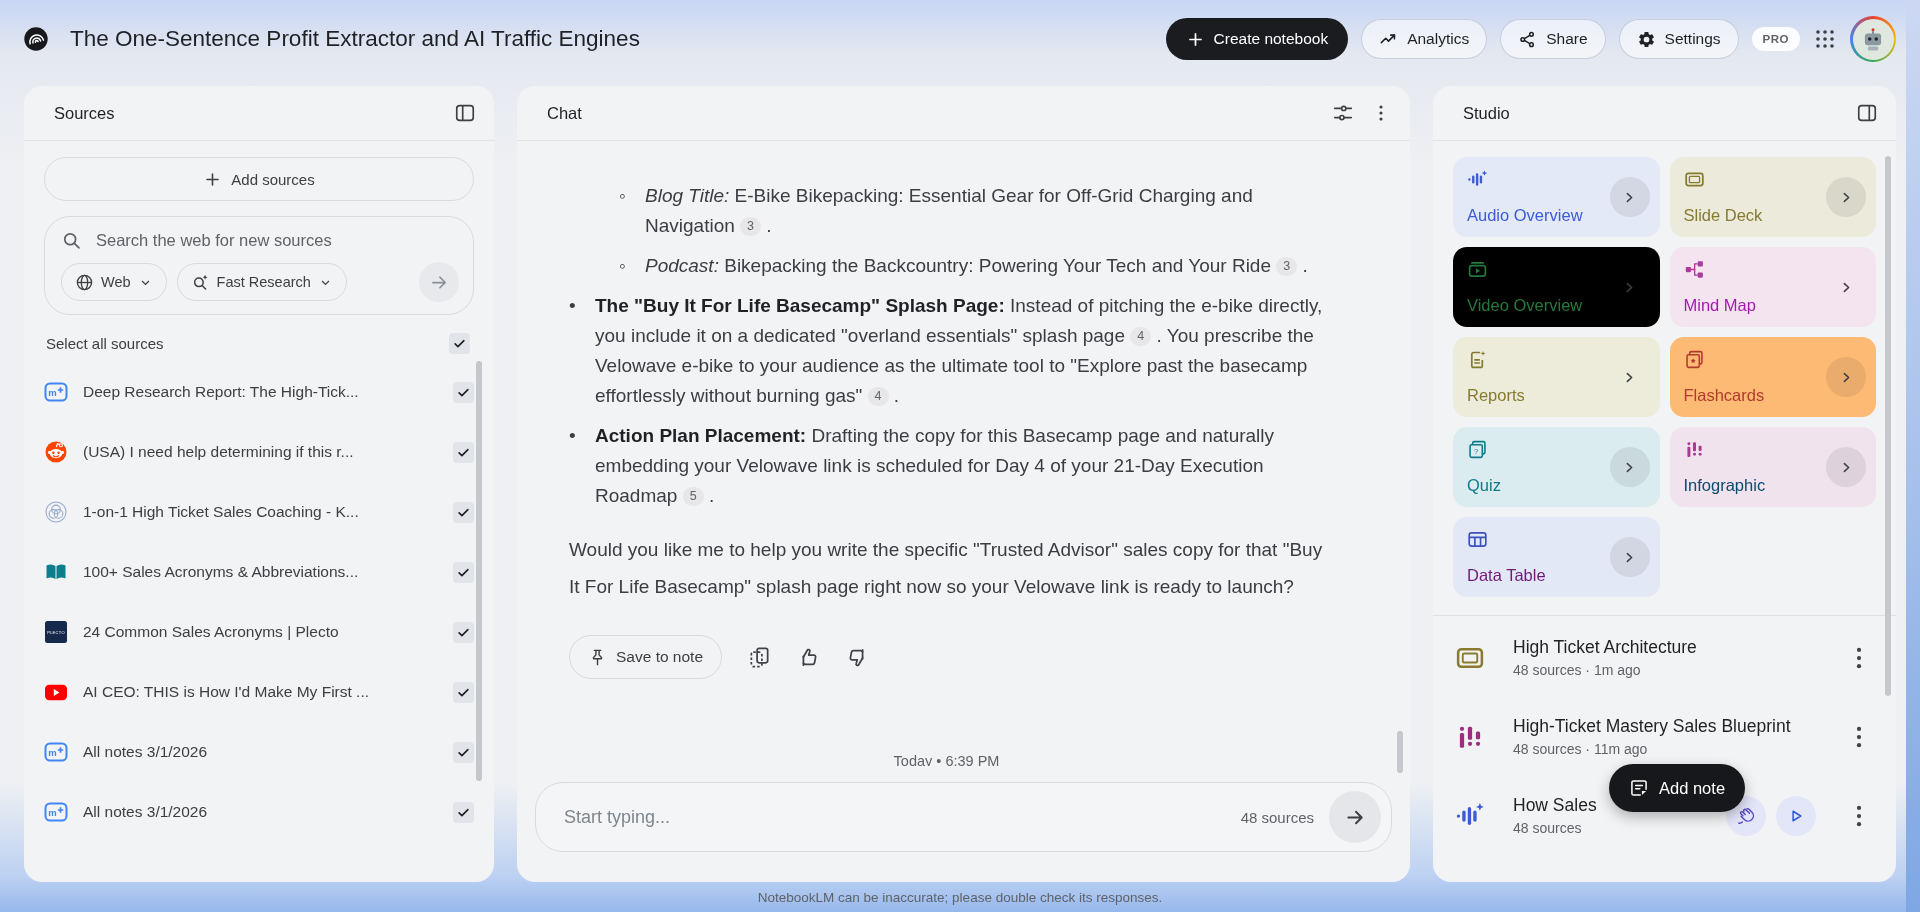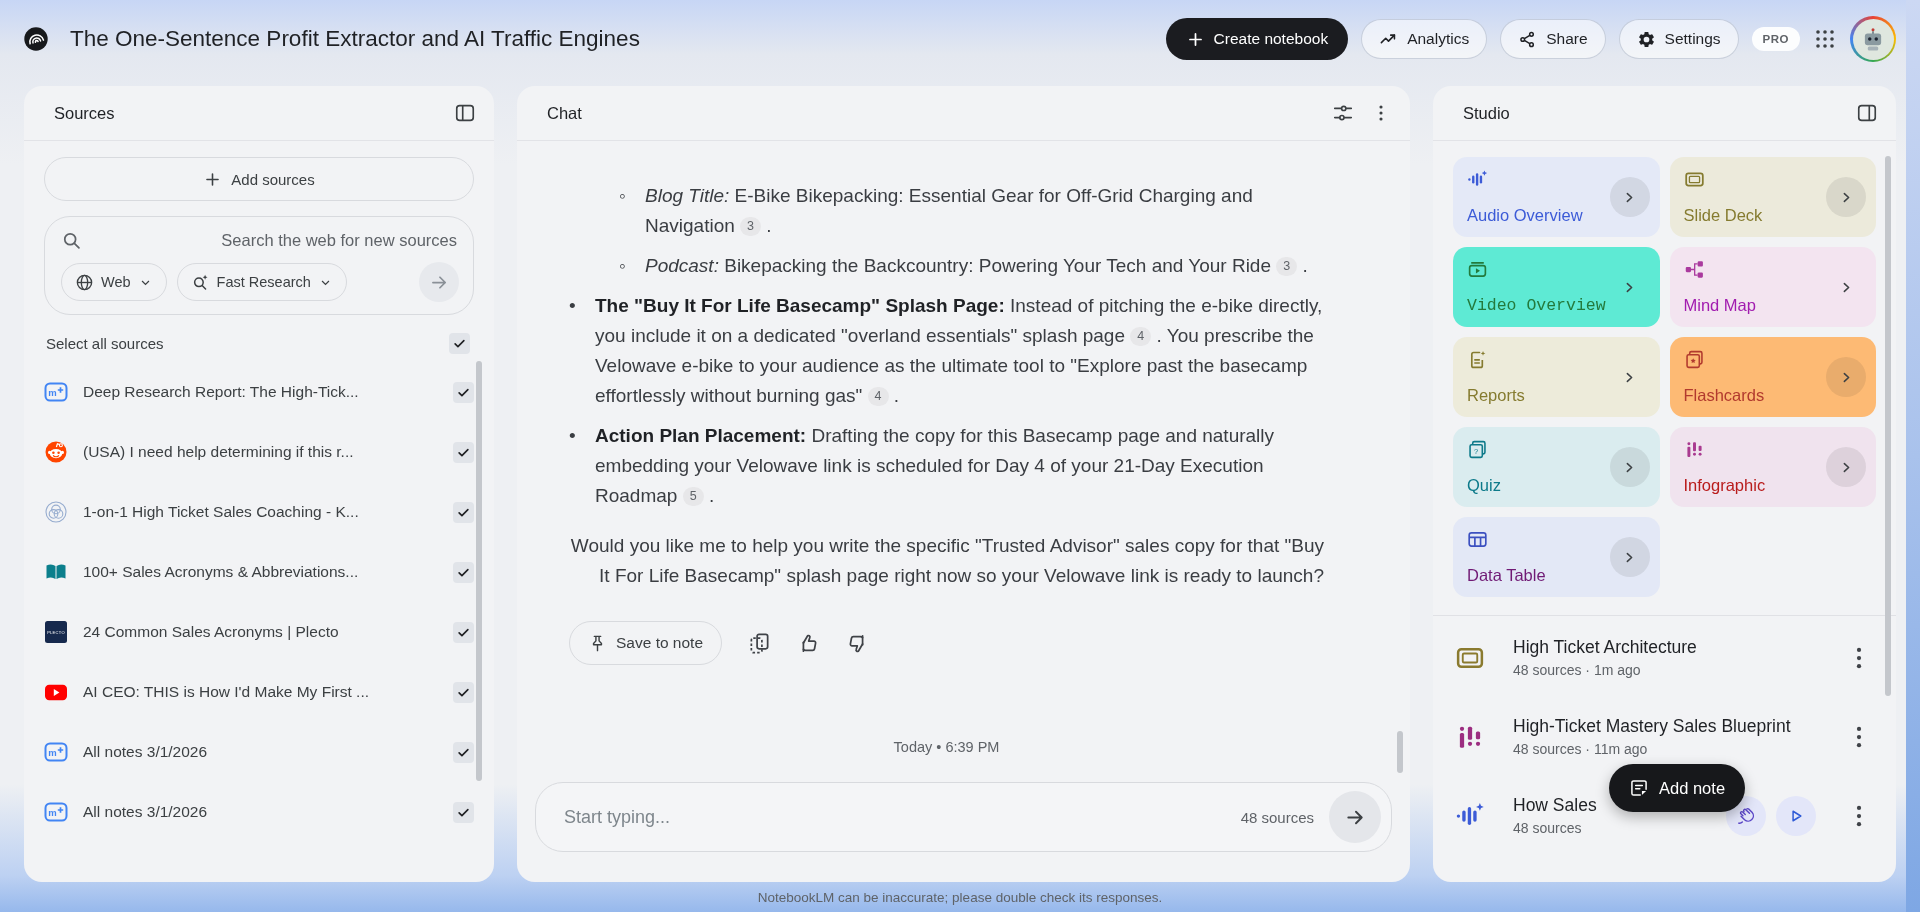--- a/index.html
+++ b/index.html
@@ -45,21 +45,21 @@
   .thumb{position:absolute;width:6px;border-radius:3px;background:#c4c7cc;z-index:4;}
   
   .sources{width:470px;flex:0 0 auto;}
   .sources-body{padding:16px 20px 0;flex:1;min-height:0;display:flex;flex-direction:column;}
   .add-sources{display:flex;align-items:center;justify-content:center;gap:9px;height:44px;
     border:1px solid #d8dade;border-radius:22px;background:transparent;font-size:15px;color:#3c4043;
     cursor:pointer;width:100%;font-family:inherit;}
   .searchbox{margin-top:15px;border:1px solid #d8dade;border-radius:26px;padding:13px 14px 12px 16px;}
   .search-row{display:flex;align-items:center;gap:12px;}
   .search-row input{flex:1;border:none;background:transparent;outline:none;font-size:16.5px;
-    color:#3c4043;font-family:inherit;text-align:right;}
+    color:#3c4043;font-family:inherit;}
   .search-row input::placeholder{color:#5f6368;}
   .filter-row{display:flex;align-items:center;gap:10px;margin-top:11px;}
   .fpill{display:inline-flex;align-items:center;gap:7px;height:38px;padding:0 13px;border:1px solid #d8dade;
     border-radius:19px;font-size:14.5px;color:#3c4043;cursor:pointer;background:transparent;font-family:inherit;}
   .fpill .icon{width:19px;height:19px;}
   .fpill .chev{width:15px;height:15px;}
   .go-circle{margin-left:auto;width:40px;height:40px;border-radius:50%;background:#e7e9ed;display:flex;
     align-items:center;justify-content:center;color:#8a9097;cursor:pointer;border:none;}
   .go-circle .icon{width:21px;height:21px;}
   .select-all{display:flex;align-items:center;justify-content:space-between;margin:18px 4px 4px 2px;
@@ -75,21 +75,21 @@
   .chat{flex:1;min-width:0;}
   .chat-scroll{flex:1;min-height:0;padding:40px 86px 0 52px;overflow:hidden;}
   .bullets{list-style:none;margin:0;padding:0;font-size:19px;line-height:30px;color:#3a3d42;}
   .bullets li{display:flex;margin-bottom:10px;}
   .bullets li.lvl2{margin-left:50px;}
   .marker{width:26px;flex:0 0 auto;color:#3a3d42;}
   .seg-bold{font-weight:bold;color:#1f2125;}
   .seg-italic{font-style:italic;}
   .seg-citation{display:inline-block;background:#e7e7e9;border-radius:10px;font-size:12.5px;
     line-height:19px;padding:0 7px;color:#5f6368;vertical-align:2px;cursor:pointer;}
-  .closing{font-size:19px;line-height:30px;color:#3a3d42;margin:20px 0 0;max-width:860px;text-align:right;}
+  .closing{font-size:19px;line-height:37px;color:#3a3d42;margin:20px 0 0;max-width:860px;}
   .actions-row{display:flex;align-items:center;gap:26px;margin-top:30px;}
   .save-note{display:inline-flex;align-items:center;gap:9px;height:44px;padding:0 18px;border-radius:22px;
     border:1px solid #d8dade;background:transparent;font-size:15.5px;color:#3c4043;cursor:pointer;font-family:inherit;}
   .act-icon{width:23px;height:23px;color:#3f4247;cursor:pointer;}
   .timestamp{text-align:center;font-size:14.5px;color:#5f6368;margin-top:74px;}
   .input-bar{flex:0 0 auto;margin:16px 18px 30px;height:70px;border:1px solid #d8dade;border-radius:28px;
     display:flex;align-items:center;padding:0 10px 0 26px;box-sizing:border-box;background:#f4f5f7;}
   .input-bar input{flex:1;border:none;background:transparent;outline:none;font-size:18px;color:#3c4043;font-family:inherit;}
   .input-bar input::placeholder{color:#7e868c;}
   .src-count{font-size:15px;color:#5f6368;margin-right:15px;white-space:nowrap;}
@@ -549,21 +549,21 @@
                 <rect x="6.2" y="8.4" width="11.6" height="7.2" rx="1" stroke-width="1.5"></rect>
               </svg>
             </span>
             <span class="tool-label">Slide Deck</span>
             <span class="tool-chev circled">
               <svg viewBox="0 0 24 24" fill="none" stroke="currentColor" stroke-width="2.2" stroke-linecap="round" stroke-linejoin="round">
                 <path d="M9 6.5l6 5.5-6 5.5"></path>
               </svg>
             </span>
           </div>
-          <div class="tool-card" style="background: #5eead4; color: rgb(35, 122, 60); font-family: Liberation Mono, monospace;">
+          <div class="tool-card" style="background: #000000; color: rgb(35, 122, 60);">
             <span class="icon" style="color: rgb(35, 122, 60); width: 21px; height: 21px;">
               <svg viewBox="0 0 24 24" fill="none" stroke="currentColor" stroke-width="1.9">
                 <path d="M5.5 4.5h13" stroke-linecap="round"></path>
                 <rect x="3" y="7.5" width="18" height="12" rx="2.6"></rect>
                 <path d="M10.2 10.5l4.7 3-4.7 3z" fill="currentColor" stroke="none"></path>
               </svg>
             </span>
             <span class="tool-label">Video Overview</span>
             <span class="tool-chev">
               <svg viewBox="0 0 24 24" fill="none" stroke="currentColor" stroke-width="2.2" stroke-linecap="round" stroke-linejoin="round">
@@ -626,21 +626,21 @@
                 <text x="10.5" y="17.2" font-size="8.5" fill="currentColor" stroke="none" text-anchor="middle" font-family="sans-serif">?</text>
               </svg>
             </span>
             <span class="tool-label">Quiz</span>
             <span class="tool-chev circled">
               <svg viewBox="0 0 24 24" fill="none" stroke="currentColor" stroke-width="2.2" stroke-linecap="round" stroke-linejoin="round">
                 <path d="M9 6.5l6 5.5-6 5.5"></path>
               </svg>
             </span>
           </div>
-          <div class="tool-card" style="background: rgb(240, 227, 238); color: #b91c1c;">
+          <div class="tool-card" style="background: rgb(240, 227, 238); color: #0c4a6e;">
             <span class="icon" style="color: rgb(169, 58, 144); width: 21px; height: 21px;">
               <svg viewBox="0 0 24 24" fill="currentColor">
                 <circle cx="5.6" cy="5.4" r="1.7"></circle>
                 <rect x="3.9" y="8.8" width="3.4" height="11.8" rx="1.2"></rect>
                 <rect x="10.3" y="3.7" width="3.4" height="10.4" rx="1.2"></rect>
                 <circle cx="12" cy="17.4" r="1.7"></circle>
                 <rect x="16.7" y="7.6" width="3.4" height="6.2" rx="1.2"></rect>
                 <circle cx="18.4" cy="17.4" r="1.7"></circle>
               </svg>
             </span>

